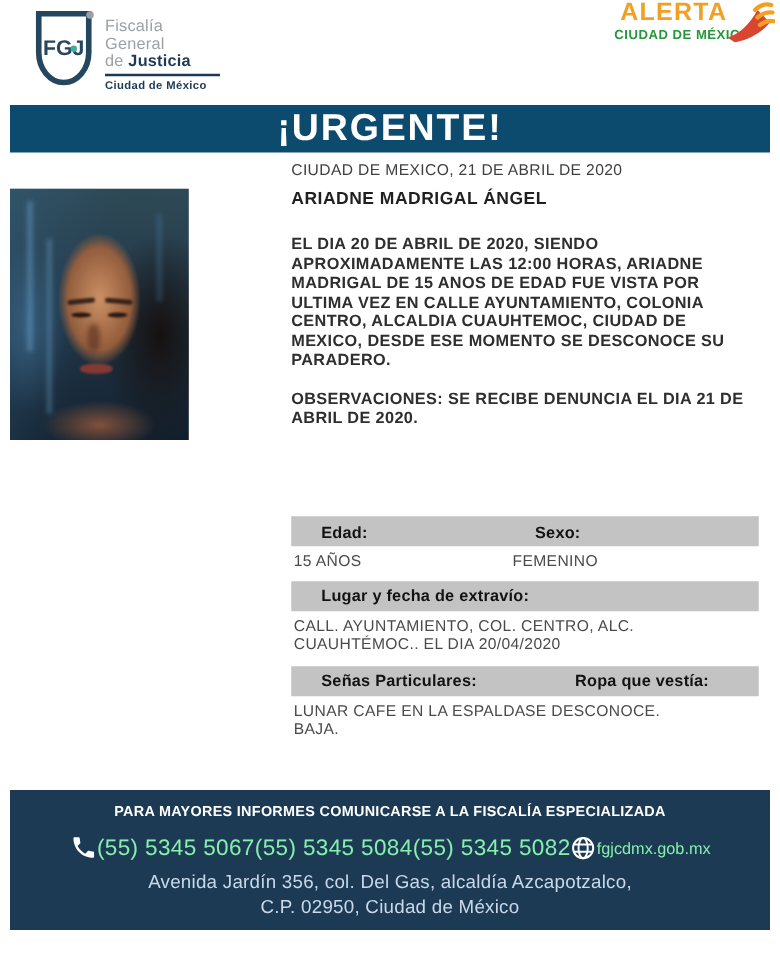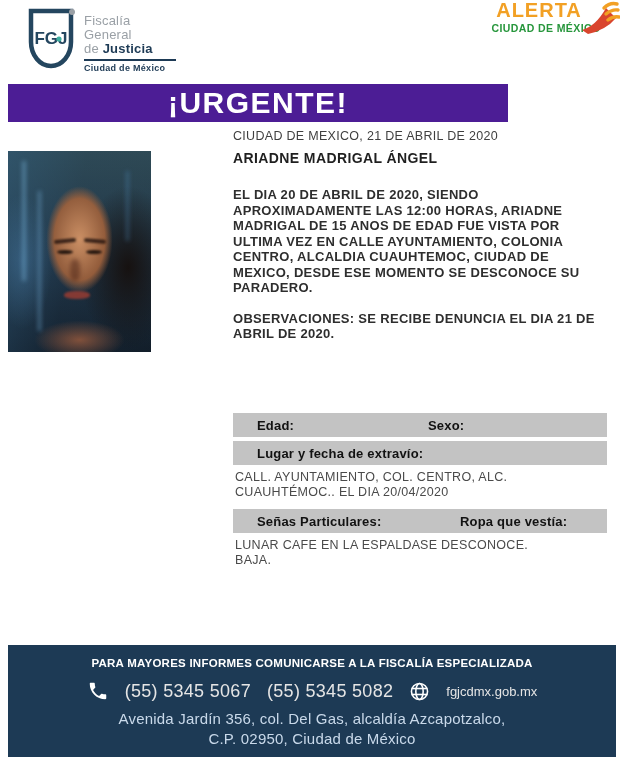--- a/index.html
+++ b/index.html
@@ -21,21 +21,21 @@
 
   
   .amber-logo { position:absolute; right:12px; top:0; width:132px; text-align:center; line-height:1; }
   .amber-l1 { font-size:20px; font-weight:900; color:#f2a024; letter-spacing:1px; margin-left:-14px; }
   .amber-l2 { font-size:29px; font-weight:900; color:#dd4a30; letter-spacing:1px; margin-top:1px; }
   .amber-l3 { font-size:10.5px; font-weight:800; color:#27963c; letter-spacing:.4px; margin-top:3px; }
   .amber-swoosh { position:absolute; right:-8px; top:-4px; }
 
   
   .banner {
-    position:absolute; left:8px; top:84px; width:500px; height:38px; background:#4c1d95;
+    position:absolute; left:8px; top:84px; width:608px; height:38px; background:#0c4a6e;
     display:flex; align-items:center; justify-content:center;
   }
   .banner-title { color:#fff; font-size:30px; font-weight:800; letter-spacing:1.5px; }
 
   
   .date-line { position:absolute; left:233px; top:129px; font-size:12.5px; font-weight:400; color:#3f3f3f; letter-spacing:.3px; }
   .victim-name { position:absolute; left:233px; top:150px; font-size:14px; font-weight:800; color:#1f1f1f; letter-spacing:.4px; }
 
   .body-text { position:absolute; left:233px; top:187px; width:372px; color:#2e2e2e; }
   .body-text p { font-size:13px; font-weight:700; line-height:15.5px; letter-spacing:.3px; }
@@ -74,25 +74,25 @@
   .col2b { width:203px; flex:none; } 
   .vals { display:flex; padding:5px 0 4px 2px; }
   .val { font-size:12.5px; font-weight:500; color:#4a4a4a; letter-spacing:.3px; line-height:14.5px; }
   .gap6 { height:6px; } .gap4 { height:4px; }
   .lugar-val { max-width:320px; }
   .senas-val { max-width:185px; }
   .col1v { width:175px; flex:none; }
 
   
   .footer {
-    position:absolute; left:8px; top:645px; width:608px; height:112px; background:#1d3a55;
+    position:absolute; left:8px; top:632px; width:608px; height:112px; background:#1d3a55;
     display:flex; flex-direction:column; align-items:center; padding-top:11px;
   }
   .f-info { color:#ffffff; font-size:11.5px; font-weight:700; letter-spacing:.25px; line-height:15px; text-align:center; }
-  .f-contact { display:flex; align-items:center; gap:16px; margin-top:9px; color:#e5e5e5; }
+  .f-contact { display:flex; align-items:center; margin-top:9px; color:#86efac; }
   .f-phone { font-size:18px; font-weight:400; letter-spacing:.3px; }
   .f-web { font-size:13px; font-weight:400; }
   .f-icon { display:flex; align-items:center; }
   .f-address { margin-top:7px; text-align:center; color:#c9d9ea; font-size:15px; line-height:20px; letter-spacing:.2px; }
 </style>
 </head>
 <body>
 
 <div class="page">
 
@@ -145,20 +145,24 @@
   <div class="body-text">
     <p>EL DIA 20 DE ABRIL DE 2020, SIENDO APROXIMADAMENTE LAS 12:00 HORAS, ARIADNE MADRIGAL DE 15 ANOS DE EDAD FUE VISTA POR ULTIMA VEZ EN CALLE AYUNTAMIENTO, COLONIA CENTRO, ALCALDIA CUAUHTEMOC, CIUDAD DE MEXICO, DESDE ESE MOMENTO SE DESCONOCE SU PARADERO.</p>
     <p>OBSERVACIONES: SE RECIBE DENUNCIA EL DIA 21 DE ABRIL DE 2020.</p>
   </div>
 
   <div class="details">
     <div class="band">
       <span class="hdr col1">Edad:</span>
       <span class="hdr col2">Sexo:</span>
     </div>
+    <div class="vals">
+      <span class="val col1v">15 AÑOS</span>
+      <span class="val col2">FEMENINO</span>
+    </div>
     <div class="gap4"></div>
     <div class="band">
       <span class="hdr">Lugar y fecha de extravío:</span>
     </div>
     <div class="vals">
       <span class="val lugar-val">CALL. AYUNTAMIENTO, COL. CENTRO, ALC. CUAUHTÉMOC.. EL DIA 20/04/2020</span>
     </div>
     <div class="gap6"></div>
     <div class="band">
       <span class="hdr col2b">Señas Particulares:</span>
@@ -172,20 +176,21 @@
 
   <div class="footer">
     <div class="f-info">PARA MAYORES INFORMES COMUNICARSE A LA FISCALÍA ESPECIALIZADA</div>
     <div class="f-contact">
       <span class="f-icon">
         <svg width="22" height="22" viewBox="0 0 24 24">
             <path fill="#ffffff" d="M6.62 10.79c1.44 2.83 3.76 5.14 6.59 6.59l2.2-2.2c.27-.27.67-.36 1.02-.24 1.12.37 2.33.57 3.57.57.55 0 1 .45 1 1V20c0 .55-.45 1-1 1-9.39 0-17-7.61-17-17 0-.55.45-1 1-1h3.5c.55 0 1 .45 1 1 0 1.25.2 2.45.57 3.57.11.35.03.74-.25 1.02l-2.2 2.2z"></path>
           </svg>
       </span>
       <span class="f-phone">(55) 5345 5067</span>
+      <span class="f-phone">(55) 5345 5084</span>
       <span class="f-phone">(55) 5345 5082</span>
       <span class="f-icon">
         <svg width="21" height="21" viewBox="0 0 24 24" fill="none" stroke="#ffffff" stroke-width="1.8">
           <circle cx="12" cy="12" r="9.2"></circle>
           <ellipse cx="12" cy="12" rx="4.2" ry="9.2"></ellipse>
           <line x1="3" y1="8.6" x2="21" y2="8.6"></line>
           <line x1="3" y1="15.4" x2="21" y2="15.4"></line>
         </svg>
       </span>
       <span class="f-web">fgjcdmx.gob.mx</span>

